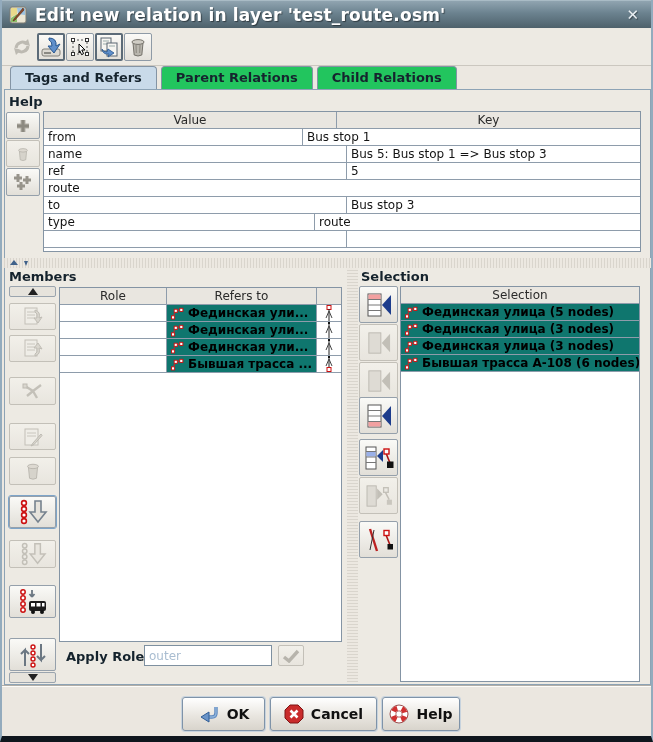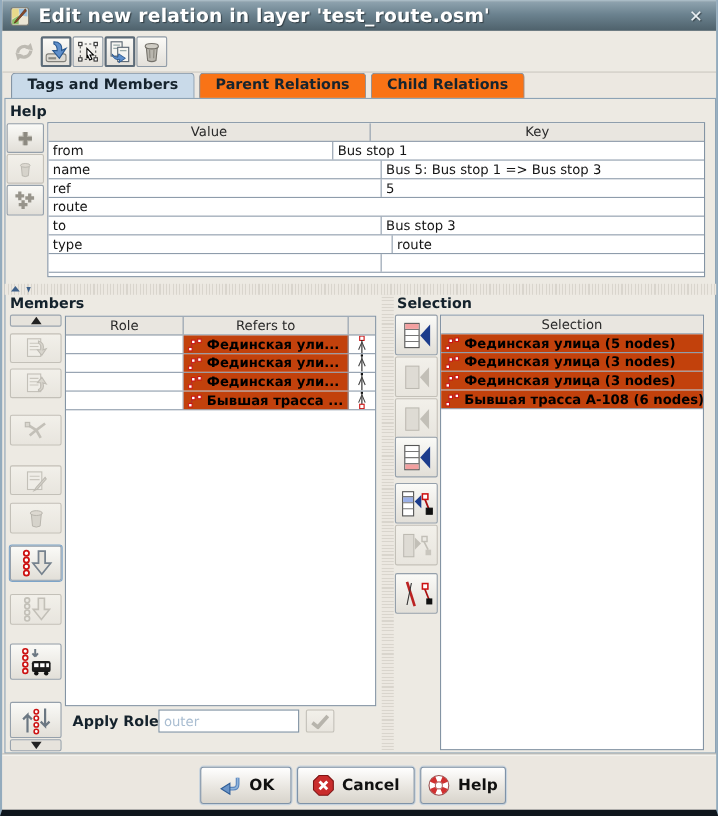--- a/index.html
+++ b/index.html
@@ -35,21 +35,21 @@
     background:linear-gradient(#fbfaf7,#e3e0da);
     border:1px solid #8e9aa6; border-radius:2px;
     display:flex; align-items:center; justify-content:center;
   }
   .tb-btn.flat { border-color:transparent; background:transparent; }
   .tb-btn.strong { border:2px solid #5c6b78; }
   
   .tabs { position:absolute; left:8px; top:66px; height:24px; display:flex; }
   .tab {
     height:23px; padding:3px 14px 0 14px; font-size:13px; font-weight:bold; color:#16242e;
-    background:#f97316; border:1px solid #8494a4; border-bottom:none;
+    background:#22c55e; border:1px solid #8494a4; border-bottom:none;
     border-radius:4px 4px 0 0; margin-right:4px; white-space:nowrap;
   }
   .tab.active { background:#c9dae9; height:24px; }
   .content-bg {
     position:absolute; left:2px; top:89px; width:647px; height:596px;
     border:1px solid #8da3b5; background:#edeae3;
   }
   
   .sec-label { position:absolute; font-size:13px; font-weight:bold; color:#14222c; }
   
@@ -63,21 +63,21 @@
   
   .tviewport { position:absolute; background:#fff; border:1px solid #8494a4; overflow:hidden; }
   .trow { display:flex; height:17px; border-bottom:1px solid #8e9cab; }
   .thead { background:#e9e6e0; }
   .thead .tcell { font-weight:normal; justify-content:center; color:#2a2a2a; }
   .tcell {
     font-size:12px; color:#141414; display:flex; align-items:center;
     padding:0 4px; border-right:1px solid #8e9cab; overflow:hidden; white-space:nowrap;
   }
   .tcell:last-child { border-right:none; }
-  .hl { background:#c2410c; font-weight:bold; color:#000; }
+  .hl { background:#0f766e; font-weight:bold; color:#000; }
   .wayico { margin-right:4px; flex:0 0 auto; }
   
   .hsplit {
     position:absolute; left:2px; top:258px; width:649px; height:10px;
     background:repeating-linear-gradient(90deg,#d9d5cd 0 1px,#ece8e1 1px 3px);
   }
   .hsplit .grip { position:absolute; left:6px; top:1px; }
   .vsplit {
     position:absolute; left:345px; top:268px; width:11px; height:414px;
     background:repeating-linear-gradient(0deg,#d9d5cd 0 1px,#ece8e1 1px 3px);
@@ -177,21 +177,21 @@
           <path d="M6 7 h10 l-1.2 12 q-3.8 2 -7.6 0 z" fill="#b9b6ae" stroke="#74716a"></path>
           <ellipse cx="11" cy="6" rx="6" ry="2.4" fill="#d0cdc5" stroke="#74716a"></ellipse>
           <line x1="9" y1="9" x2="9.3" y2="17" stroke="#8b887f"></line>
           <line x1="13" y1="9" x2="12.7" y2="17" stroke="#8b887f"></line>
         </svg>
       </span>
     </div>
   </div>
 
   <div class="tabs">
-    <div class="tab active">Tags and Members</div>
+    <div class="tab active">Tags and Refers</div>
     <div class="tab">Parent Relations</div>
     <div class="tab">Child Relations</div>
   </div>
 
   <div class="content-bg"></div>
 
   <div class="sec-label" style="left:7px; top:94px;">Help</div>
 
   <div class="sbtn" style="left:4px; top:112px; width:34px; height:27px;">
     <span>
@@ -237,21 +237,21 @@
       <div class="tcell" style="flex:1;">5</div>
     </div>
     <div class="trow">
       <div class="tcell" style="width:303px;">route</div>
     </div>
     <div class="trow">
       <div class="tcell" style="width:303px;">to</div>
       <div class="tcell" style="flex:1;">Bus stop 3</div>
     </div>
     <div class="trow">
-      <div class="tcell" style="width:313px;">type</div>
+      <div class="tcell" style="width:271px;">type</div>
       <div class="tcell" style="flex:1;">route</div>
     </div>
     <div class="trow">
       <div class="tcell" style="width:303px;"></div>
       <div class="tcell" style="flex:1;"></div>
     </div>
   </div>
 
   <div class="hsplit">
     <span class="grip">

